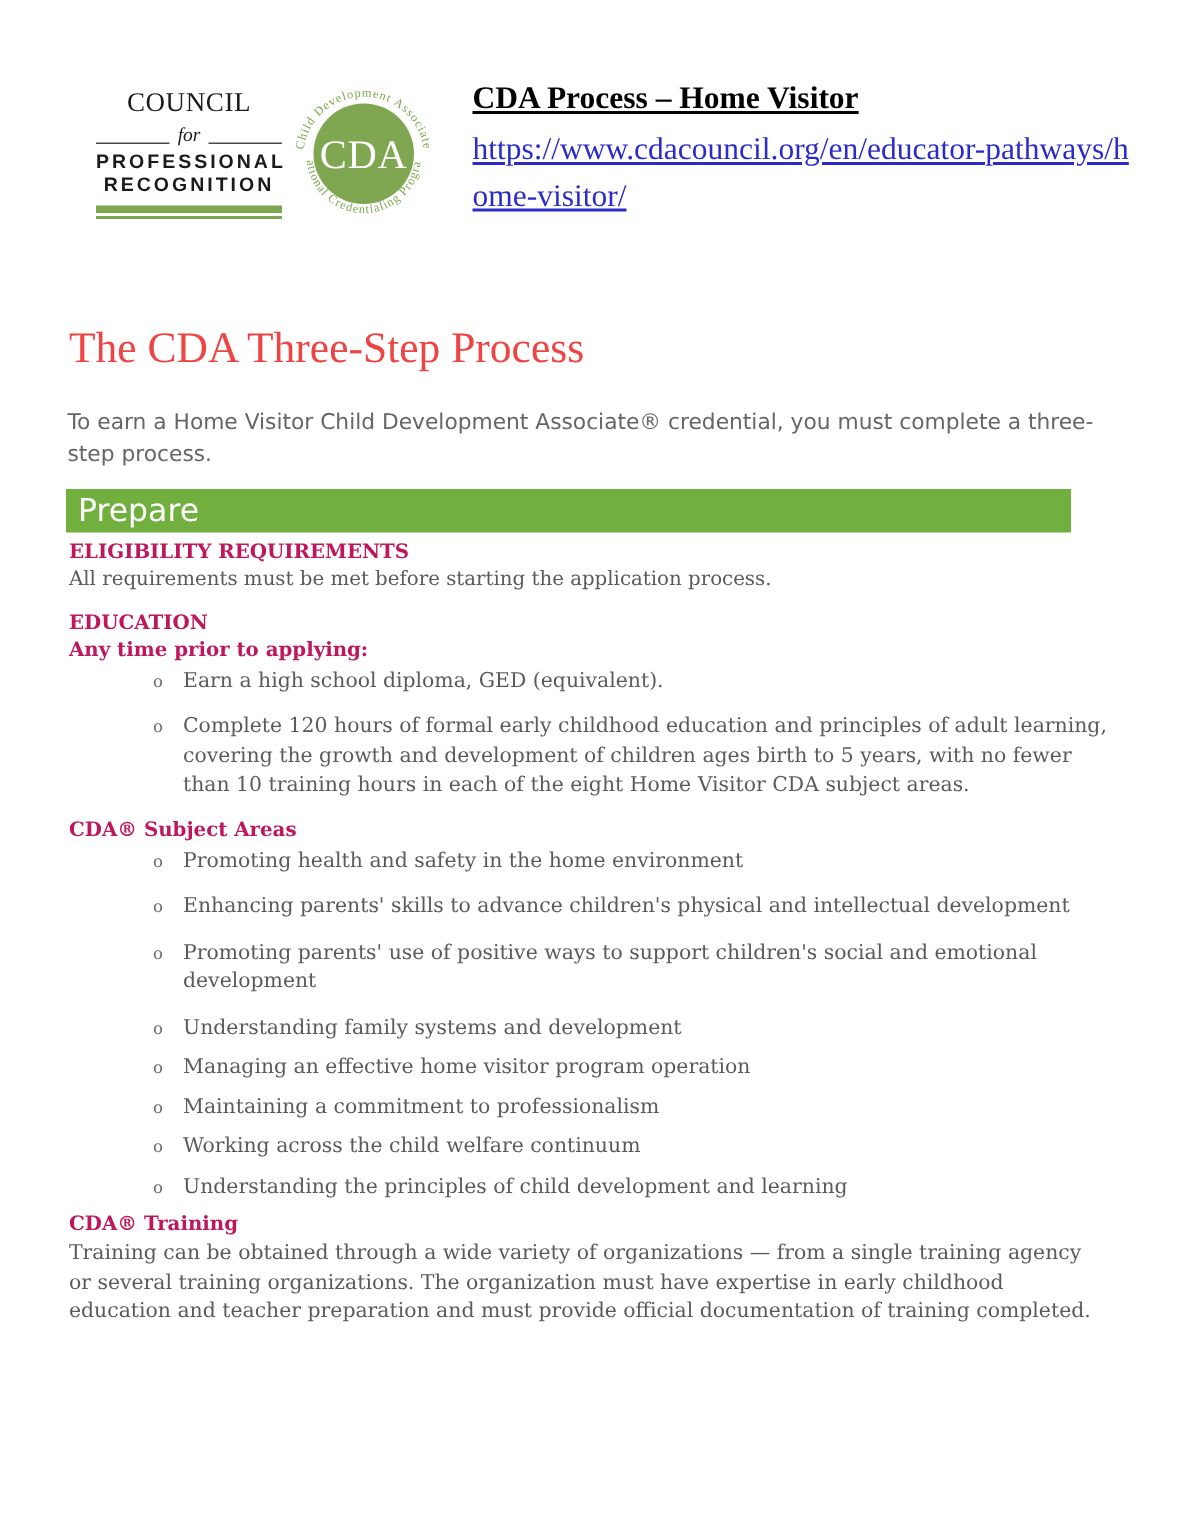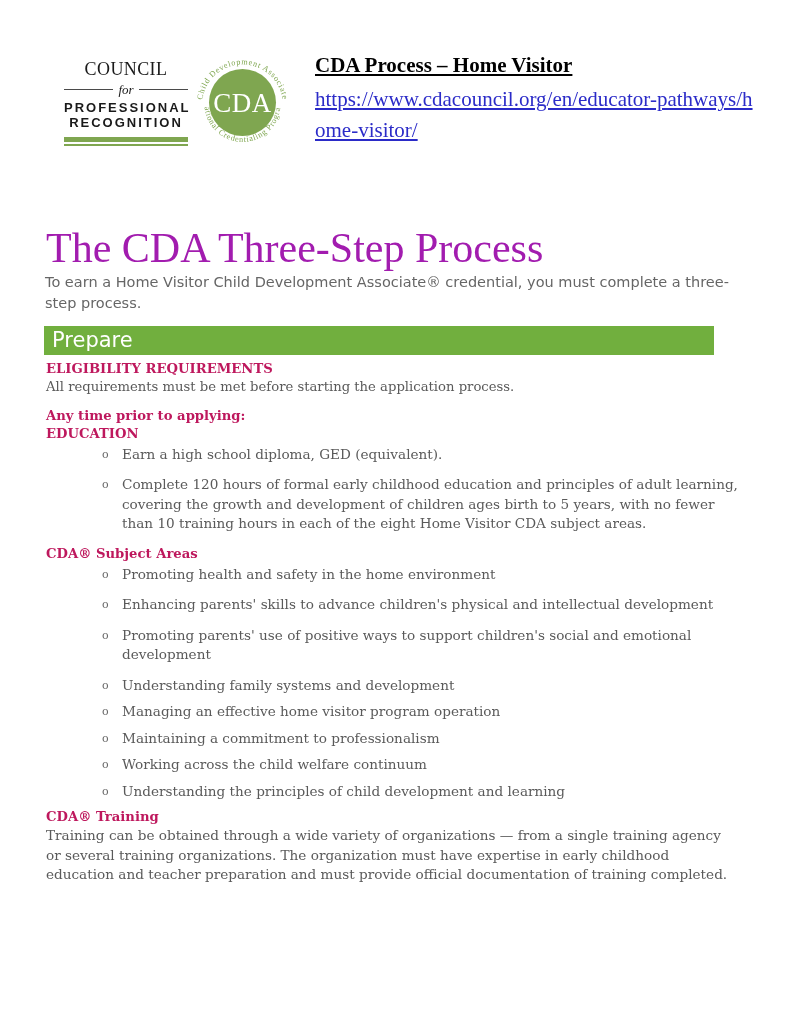--- a/index.html
+++ b/index.html
@@ -37,21 +37,21 @@
     font-size: 25px;
     line-height: 26px;
     letter-spacing: 0.4px;
     color: #1a1a1a;
     font-variant: small-caps;
     text-transform: lowercase;
     white-space: nowrap;
   }
   .council-for-row {
     display: flex;
-    align-items: center;
+    align-items: flex-end;
     gap: 5px;
     margin-top: 3px;
     margin-bottom: 4px;
   }
   .council-rule {
     flex: 1 1 auto;
     height: 1px;
     background: #4a4a4a;
   }
   .council-for {
@@ -116,24 +116,24 @@
     color: #2B2BC8;
     line-height: 31px;
     margin-top: 6px;
     word-break: break-all;
   }
 
   
   .page-heading {
     position: absolute;
     left: 46px;
-    top: 228px;
-    font-family: "Liberation Serif", serif;
-    font-size: 42px;
-    color: #a21caf;
+    top: 212px;
+    font-family: "Liberation Serif", serif;
+    font-size: 29px;
+    color: #ef4444;
     line-height: 40px;
     white-space: nowrap;
   }
 
   .intro-para {
     position: absolute;
     left: 45px;
     top: 272px;
     width: 690px;
     font-family: "DejaVu Sans", sans-serif;
@@ -274,22 +274,22 @@
   <div class="section-banner-label">Prepare</div>
 </div>
 
 <div class="content">
 
   <div class="h-bold">ELIGIBILITY REQUIREMENTS</div>
   <div class="p-text">All requirements must be met before starting the application process.</div>
 
   <div class="spacer-sm"></div>
 
+  <div class="h-bold">EDUCATION</div>
   <div class="h-bold">Any time prior to applying:</div>
-  <div class="h-bold">EDUCATION</div>
 
   <div class="spacer-xs"></div>
 
   <ul class="olist">
     <li>
       <span class="marker">o</span>
       <span>Earn a high school diploma, GED (equivalent).</span>
     </li>
     <li>
       <span class="marker">o</span>

